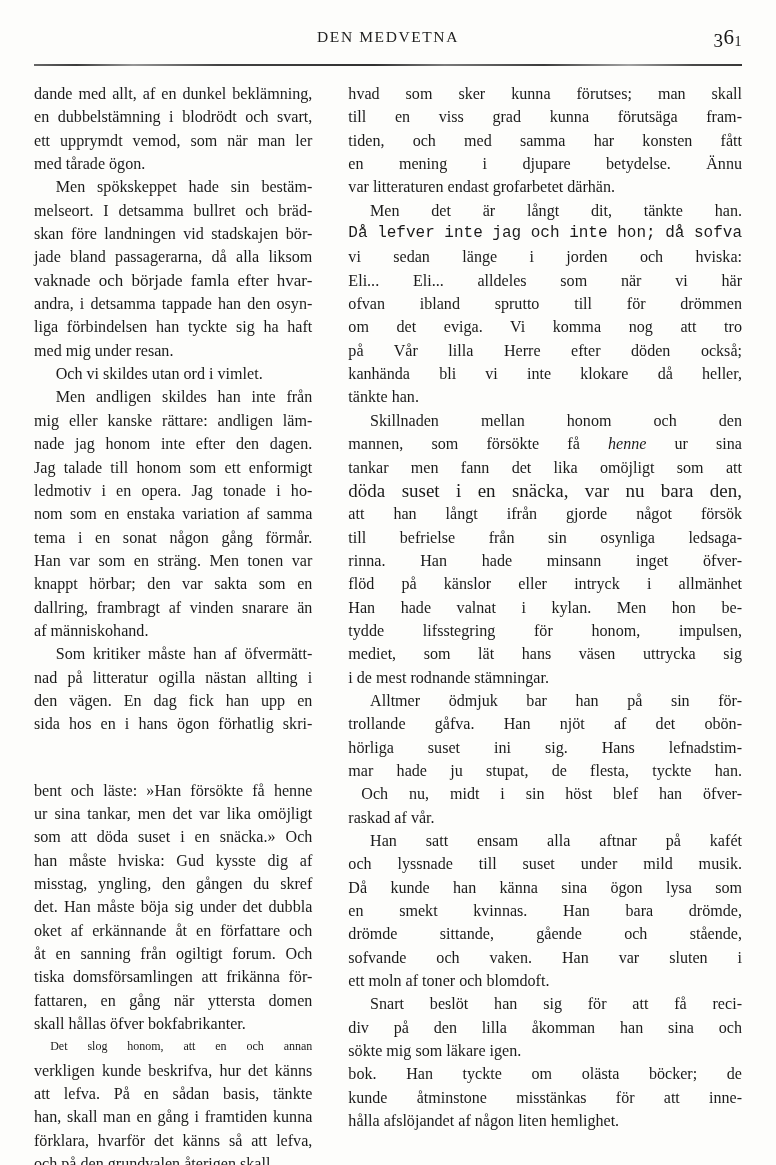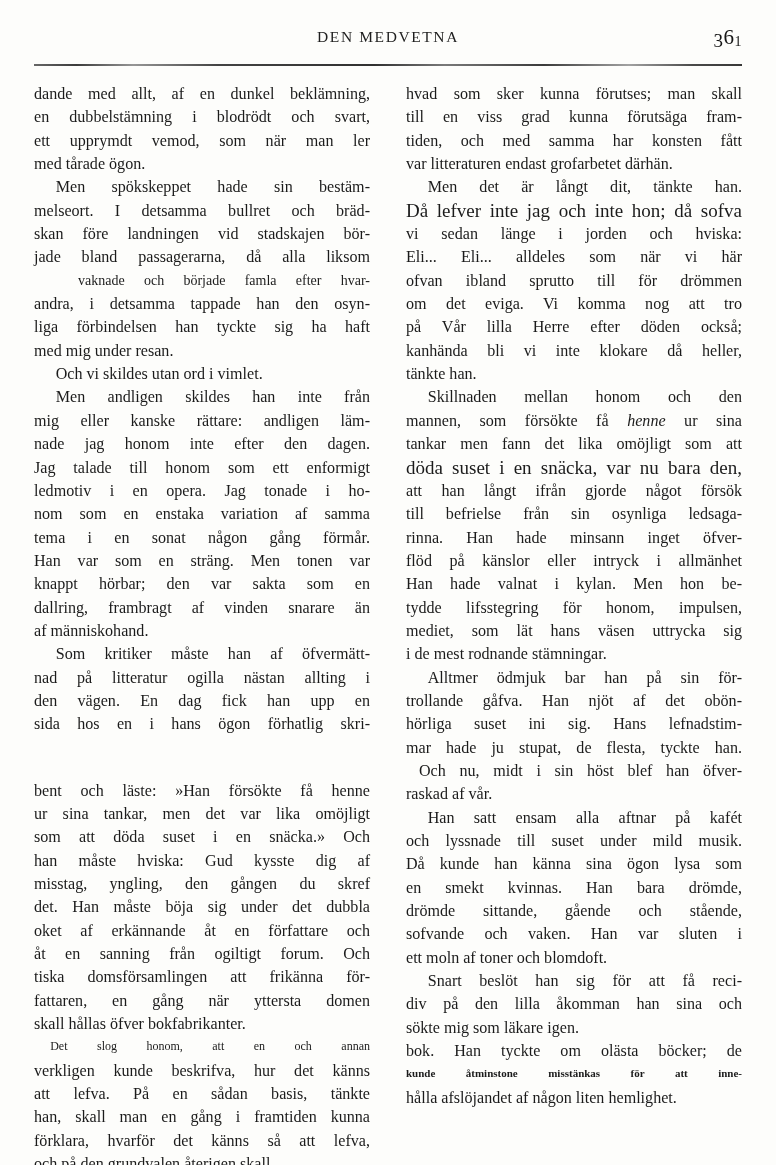--- a/index.html
+++ b/index.html
@@ -126,21 +126,21 @@
           <span class="ln" style="font-size: 16.1px;">dande med allt, af en dunkel beklämning,</span>
           <span class="ln" style="font-size: 16.1px;">en dubbelstämning i blodrödt och svart,</span>
           <span class="ln" style="font-size: 16.1px;">ett upprymdt vemod, som när man ler</span>
           <span class="ln last" style="font-size: 16.1px;">med tårade ögon.</span>
         </p>
         <p>
           <span class="ln indent-first" style="font-size: 16.1px;">Men spökskeppet hade sin bestäm-</span>
           <span class="ln" style="font-size: 16.1px;">melseort.  I detsamma bullret och bräd-</span>
           <span class="ln" style="font-size: 16.1px;">skan före landningen vid stadskajen bör-</span>
           <span class="ln" style="font-size: 16.1px;">jade bland passagerarna, då alla liksom</span>
-          <span class="ln" style="font-size: 14px; margin-left: 44px;">vaknade och började famla efter hvar-</span>
+          <span class="ln" style="font-size: 17px;">vaknade och började famla efter hvar-</span>
           <span class="ln" style="font-size: 16.1px;">andra, i detsamma tappade han den osyn-</span>
           <span class="ln" style="font-size: 16.1px;">liga förbindelsen han tyckte sig ha haft</span>
           <span class="ln last" style="font-size: 16.1px;">med mig under resan.</span>
         </p>
         <p>
           <span class="ln last indent-first" style="font-size: 16.1px;">Och vi skildes utan ord i vimlet.</span>
         </p>
         <p>
           <span class="ln indent-first" style="font-size: 16.1px;">Men andligen skildes han inte från</span>
           <span class="ln" style="font-size: 16.1px;">mig eller kanske rättare: andligen läm-</span>
@@ -178,25 +178,26 @@
           <span class="ln" style="font-size: 16.1px;">han, skall man en gång i framtiden kunna</span>
           <span class="ln" style="font-size: 16.1px;">förklara, hvarför det känns så att lefva,</span>
           <span class="ln last" style="font-size: 16.1px;">och på den grundvalen återigen skall</span>
         </p>
       </div>
     <div class="col" id="col-right">
         <p>
           <span class="ln" style="font-size: 16.1px;">hvad som sker kunna förutses; man skall</span>
           <span class="ln" style="font-size: 16.1px;">till en viss grad kunna förutsäga fram-</span>
           <span class="ln" style="font-size: 16.1px;">tiden, och med samma har konsten fått</span>
+          <span class="ln" style="font-size: 16.1px;">en mening i djupare betydelse.  Ännu</span>
           <span class="ln last" style="font-size: 16.1px;">var litteraturen endast grofarbetet därhän.</span>
         </p>
         <p>
           <span class="ln indent-first" style="font-size: 16.1px;">Men det är långt dit, tänkte han.</span>
-          <span class="ln" style="font-size: 19px;">Då lefver inte jag och inte hon; då sofva</span>
+          <span class="ln" style="font-size: 16px; font-family: Liberation Mono, monospace;">Då lefver inte jag och inte hon; då sofva</span>
           <span class="ln" style="font-size: 16.1px;">vi sedan länge i jorden och hviska:</span>
           <span class="ln" style="font-size: 16.1px;">Eli... Eli... alldeles som när vi här</span>
           <span class="ln" style="font-size: 16.1px;">ofvan ibland sprutto till för drömmen</span>
           <span class="ln" style="font-size: 16.1px;">om det eviga.  Vi komma nog att tro</span>
           <span class="ln" style="font-size: 16.1px;">på Vår lilla Herre efter döden också;</span>
           <span class="ln" style="font-size: 16.1px;">kanhända bli vi inte klokare då heller,</span>
           <span class="ln last" style="font-size: 16.1px;">tänkte han.</span>
         </p>
         <p>
           <span class="ln indent-first" style="font-size: 16.1px;">Skillnaden mellan honom och den</span>
@@ -229,19 +230,19 @@
           <span class="ln" style="font-size: 16.1px;">sofvande och vaken.  Han var sluten i</span>
           <span class="ln last" style="font-size: 16.1px;">ett moln af toner och blomdoft.</span>
         </p>
         <p>
           <span class="ln indent-first" style="font-size: 16.1px;">Snart beslöt han sig för att få reci-</span>
           <span class="ln" style="font-size: 16.1px;">div på den lilla åkomman han sina och</span>
           <span class="ln last" style="font-size: 16.1px;">sökte mig som läkare igen.</span>
         </p>
         <p>
           <span class="ln" style="font-size: 16.1px;">bok.  Han tyckte om olästa böcker; de</span>
-          <span class="ln" style="font-size: 11px; font-weight: bold;">kunde åtminstone misstänkas för att inne-</span>
+          <span class="ln" style="font-size: 16px;">kunde åtminstone misstänkas för att inne-</span>
           <span class="ln last" style="font-size: 16.1px;">hålla afslöjandet af någon liten hemlighet.</span>
         </p>
       </div>
   </div>
 
 </div>
 
 </body></html>

